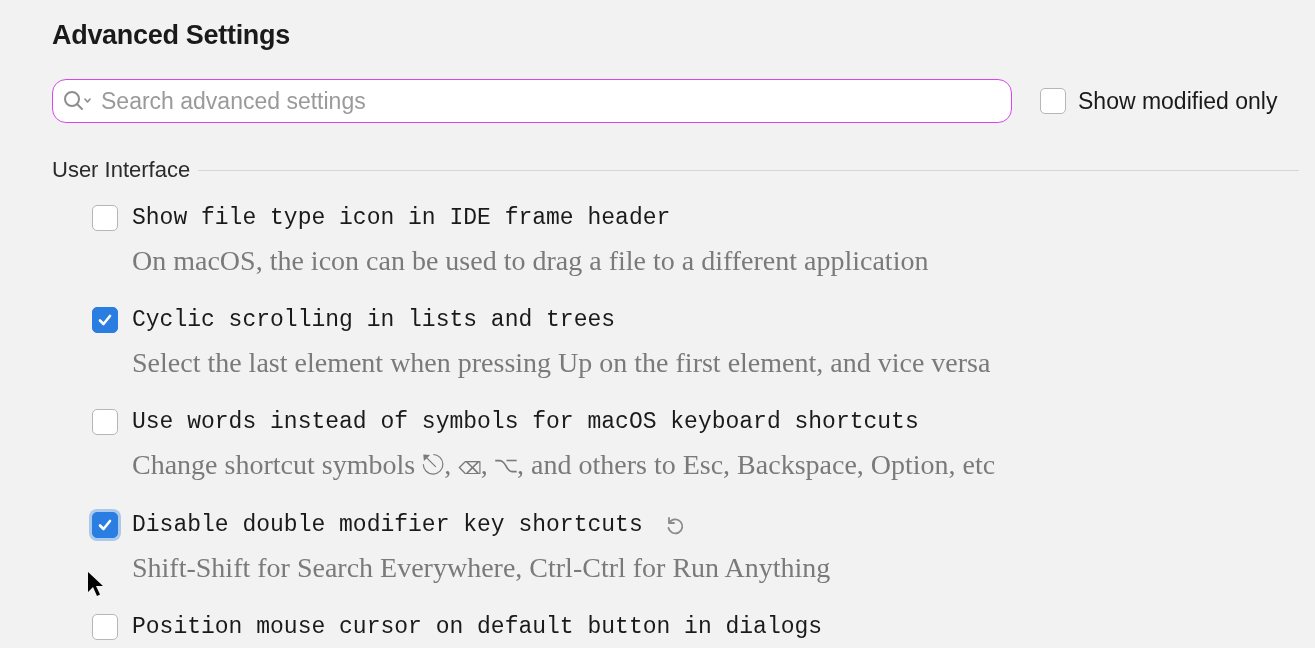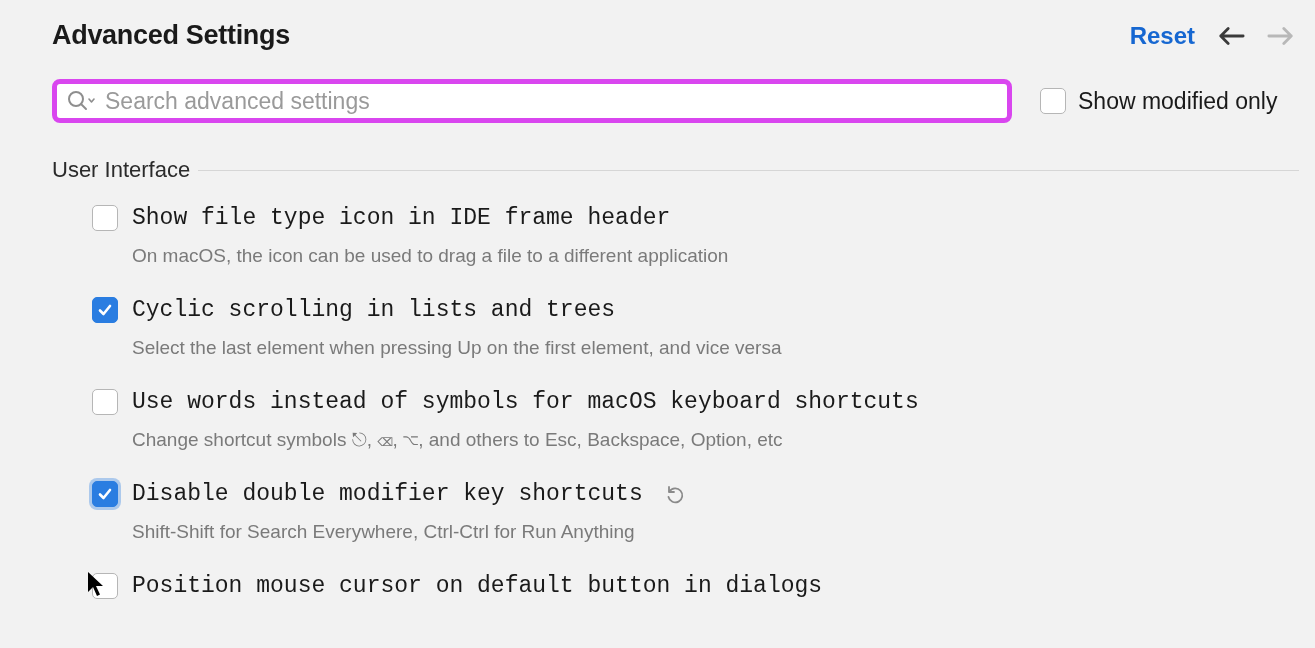--- a/index.html
+++ b/index.html
@@ -52,22 +52,22 @@
   .search-row {
     display: flex;
     align-items: center;
     gap: 28px;
     margin-bottom: 34px;
   }
   .search-box {
     flex: 0 0 960px;
     height: 44px;
     background: #fff;
-    border: 5px solid #d946ef;
-    border-radius: 8px;
+    border: 1px solid #d946ef;
+    border-radius: 14px;
     display: flex;
     align-items: center;
     padding: 0 10px;
     gap: 10px;
   }
   .search-icon-wrap {
     display: inline-flex;
     align-items: center;
     color: #8e8e8e;
   }
@@ -127,24 +127,25 @@
     display: flex;
     align-items: center;
     gap: 14px;
     font-family: Liberation Mono, monospace;
   }
   .setting-label {
     font-size: 23px;
     color: #1a1a1a;
   }
   .setting-desc {
-    font-size: 19px;
+    font-size: 28px;
     color: #7a7a7a;
     margin-top: 14px;
     margin-left: 40px;
+    font-family: Liberation Serif, serif;
   }
 
   .cb {
     width: 26px;
     height: 26px;
     border: 1.5px solid #b6b6b6;
     border-radius: 5px;
     background: #fff;
     display: inline-flex;
     align-items: center;
@@ -179,33 +180,20 @@
     z-index: 10;
   }
 </style>
 </head>
 <body>
 
 <div class="page">
 
   <div class="header-row">
     <div class="page-title">Advanced Settings</div>
-    <div class="header-right">
-      <span class="reset-link">Reset</span>
-      <span class="nav-arrow">
-        <svg width="30" height="24" viewBox="0 0 30 24">
-          <path d="M12 4 L4 12 L12 20 M4 12 H28" stroke="#3a3a3a" stroke-width="3" fill="none" stroke-linecap="round" stroke-linejoin="round"></path>
-        </svg>
-      </span>
-      <span class="nav-arrow disabled">
-        <svg width="30" height="24" viewBox="0 0 30 24">
-          <path d="M18 4 L26 12 L18 20 M26 12 H2" stroke="#b8b8b8" stroke-width="3" fill="none" stroke-linecap="round" stroke-linejoin="round"></path>
-        </svg>
-      </span>
-    </div>
   </div>
 
   <div class="search-row">
     <div class="search-box">
       <span class="search-icon-wrap">
         <svg width="28" height="22" viewBox="0 0 28 22">
           <circle cx="9" cy="9" r="7" stroke="#8e8e8e" stroke-width="2" fill="none"></circle>
           <line x1="14" y1="14" x2="19" y2="19" stroke="#8e8e8e" stroke-width="2" stroke-linecap="round"></line>
           <path d="M22 9 L24.5 12 L27 9" stroke="#8e8e8e" stroke-width="1.6" fill="none" stroke-linecap="round" stroke-linejoin="round"></path>
         </svg>

